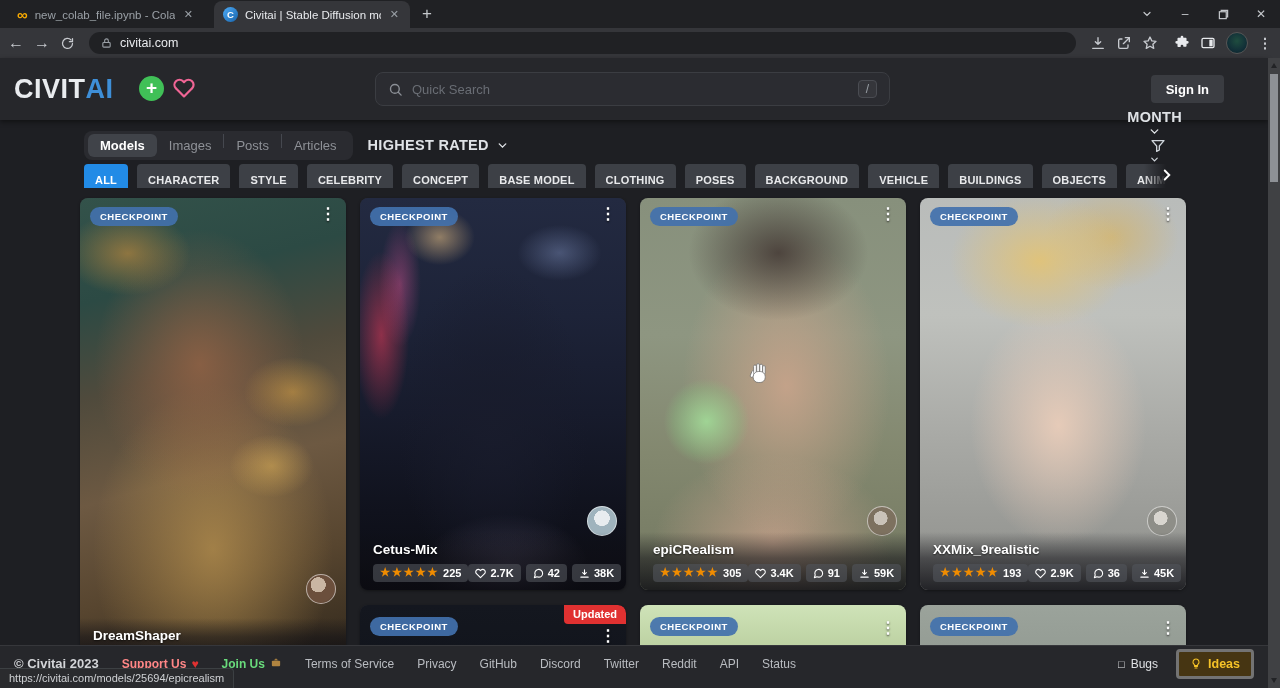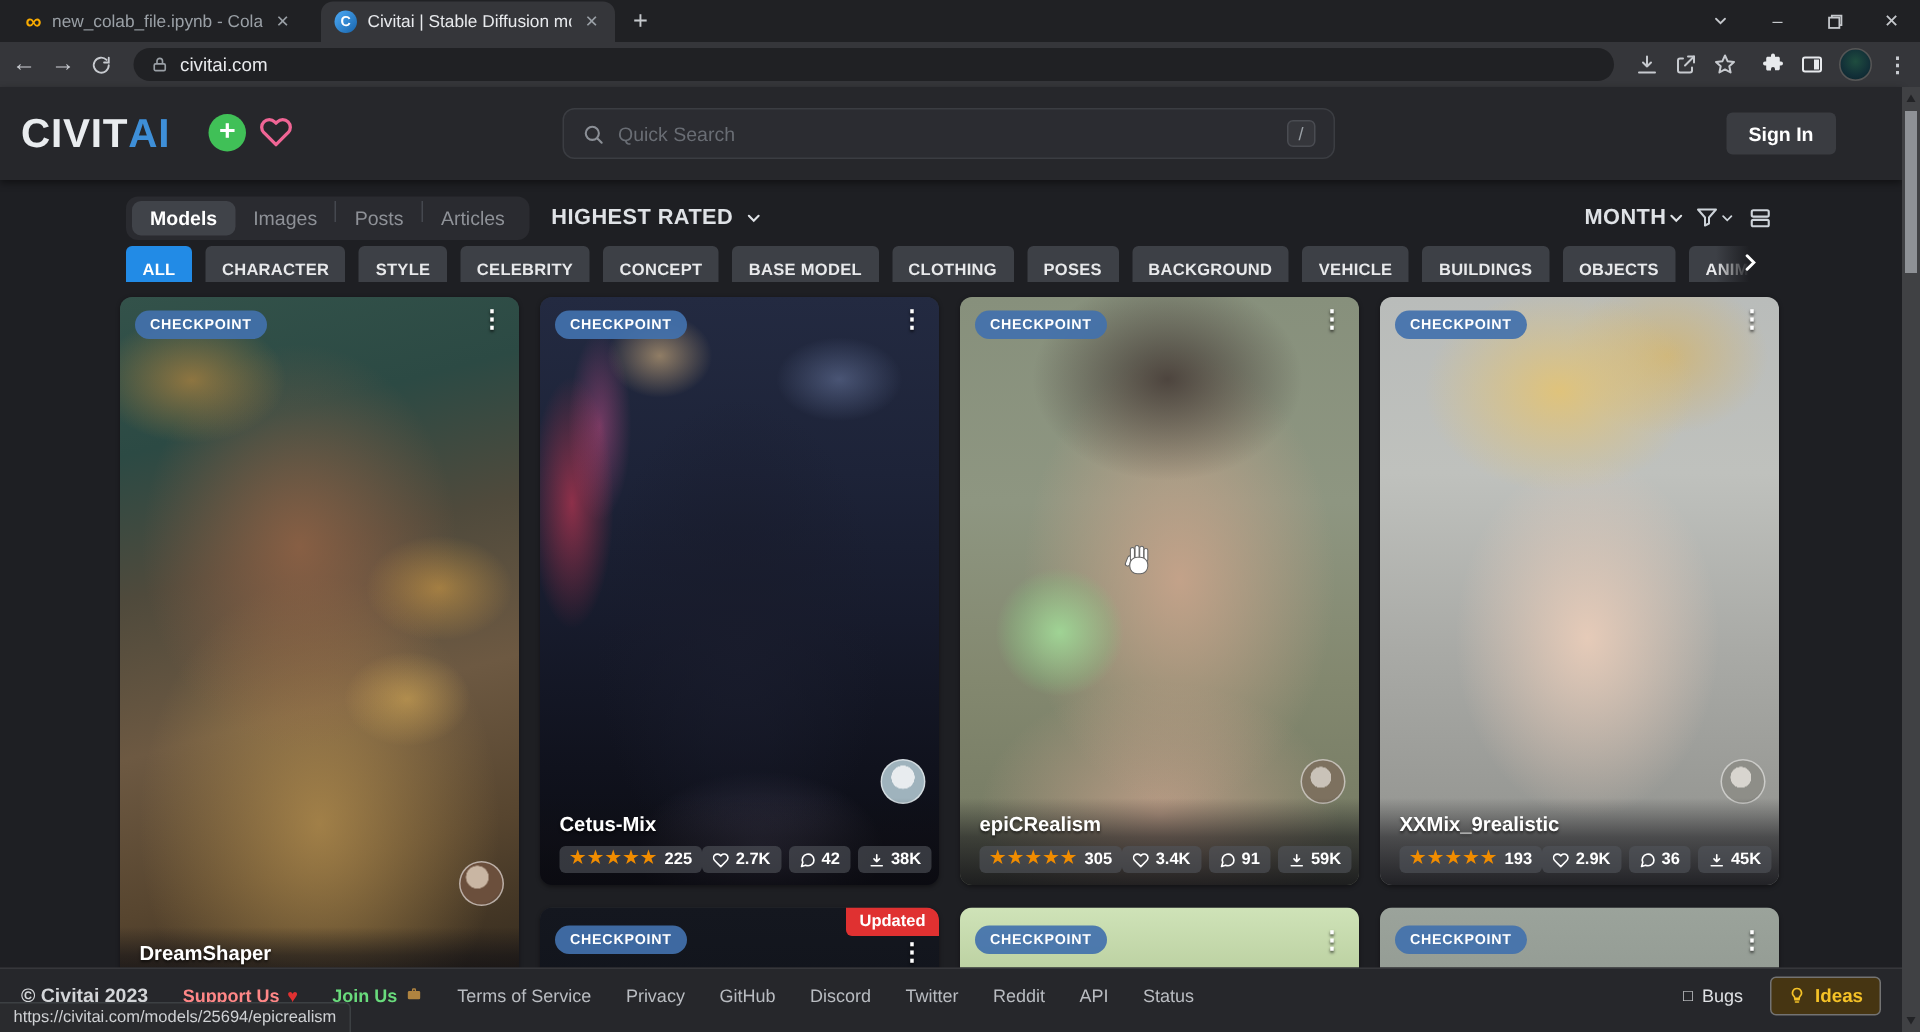--- a/index.html
+++ b/index.html
@@ -56,21 +56,21 @@
             border-radius:4px; color:#fff; font-size:13px; font-weight:700; display:flex; align-items:center; }
 
   .controls { position:absolute; top:72px; left:84px; right:98px; height:30px; display:flex; align-items:center; }
   .seg { display:flex; background:#2a2b30; border-radius:8px; padding:3px 4px; }
   .seg-item { padding:4px 12px; font-size:13px; color:#8e9197; }
   .seg-item.active { background:#404349; border-radius:6px; color:#fff; font-weight:700; }
   .seg-sep { width:1px; height:14px; background:#45484f; }
   .sort { margin-left:15px; display:flex; align-items:center; gap:7px; font-size:14.5px; font-weight:800;
           color:#dfe2e6; letter-spacing:.3px; }
   .right-controls { margin-left:auto; display:flex; align-items:center; font-size:14.5px;
-                    font-weight:800; color:#dfe2e6; letter-spacing:.3px; }
+                    font-weight:800; color:#dfe2e6; letter-spacing:.3px;flex-direction:column; }
 
   .chips { position:absolute; top:106px; left:84px; right:110px; height:24px; display:flex; gap:9px; overflow:hidden; }
   .chips::after { content:""; position:absolute; right:0; top:0; bottom:0; width:26px;
                   background:linear-gradient(90deg, rgba(30,31,35,0), #1e1f23 85%); }
   .chip { flex:0 0 auto; height:23px; padding:16px 11px; display:flex; align-items:center; background:#3d4046;
           border-radius:4px; font-size:11px; font-weight:700; color:#e8e9eb; letter-spacing:.2px; white-space:nowrap; }
   .chip.active { background:#228be6; color:#fff; }
   .chips-next { position:absolute; top:108px; left:1158px; }
 
   
@@ -136,21 +136,21 @@
   .site-footer { position:absolute; left:0; right:12px; bottom:0; height:43px; background:#26272b;
       border-top:1px solid #36373b; z-index:6; display:flex; align-items:center; padding:0 14px 7px; gap:23px; }
   .copyright { font-size:13px; font-weight:700; color:#d3d5d8; }
   .flink { font-size:12px; color:#b9bcc1; display:flex; align-items:flex-start; gap:5px; }
   .flink.support { color:#ff8787; font-weight:600; }
   .flink.join { color:#69db7c; font-weight:600; }
   .heart-glyph { color:#e03131; font-size:12px; }
   .footer-right { margin-left:auto; display:flex; align-items:center; gap:18px; }
   .bugs { display:flex; align-items:center; gap:6px; color:#dfe1e4; font-size:12px; }
   .bug-box { font-size:11px; color:#dfe1e4; }
-  .ideas-btn { display:flex; align-items:center; gap:6px; background:#463512; border:1px solid #737373;
+  .ideas-btn { display:flex; align-items:center; gap:6px; background:#463512; border:3px solid #737373;
       color:#f5c227; font-size:12.5px; font-weight:700; padding:5px 11px; border-radius:4px; }
 
   .statusbar { position:absolute; left:0; bottom:0; z-index:7; background:#2a2b2e; border:1px solid #3c4043;
       border-left:none; border-bottom:none; border-top-right-radius:4px; padding:3px 9px 4px;
       font-size:11px; color:#cfd1d4; }
 
   
   .scrollbar { position:absolute; top:0; right:0; bottom:0; width:12px; background:#404144; z-index:8; }
   .sb-thumb { position:absolute; left:2px; right:2px; top:16px; height:108px; background:#8e9196; }
   .sb-up { position:absolute; top:5px; left:3px; width:0; height:0;

